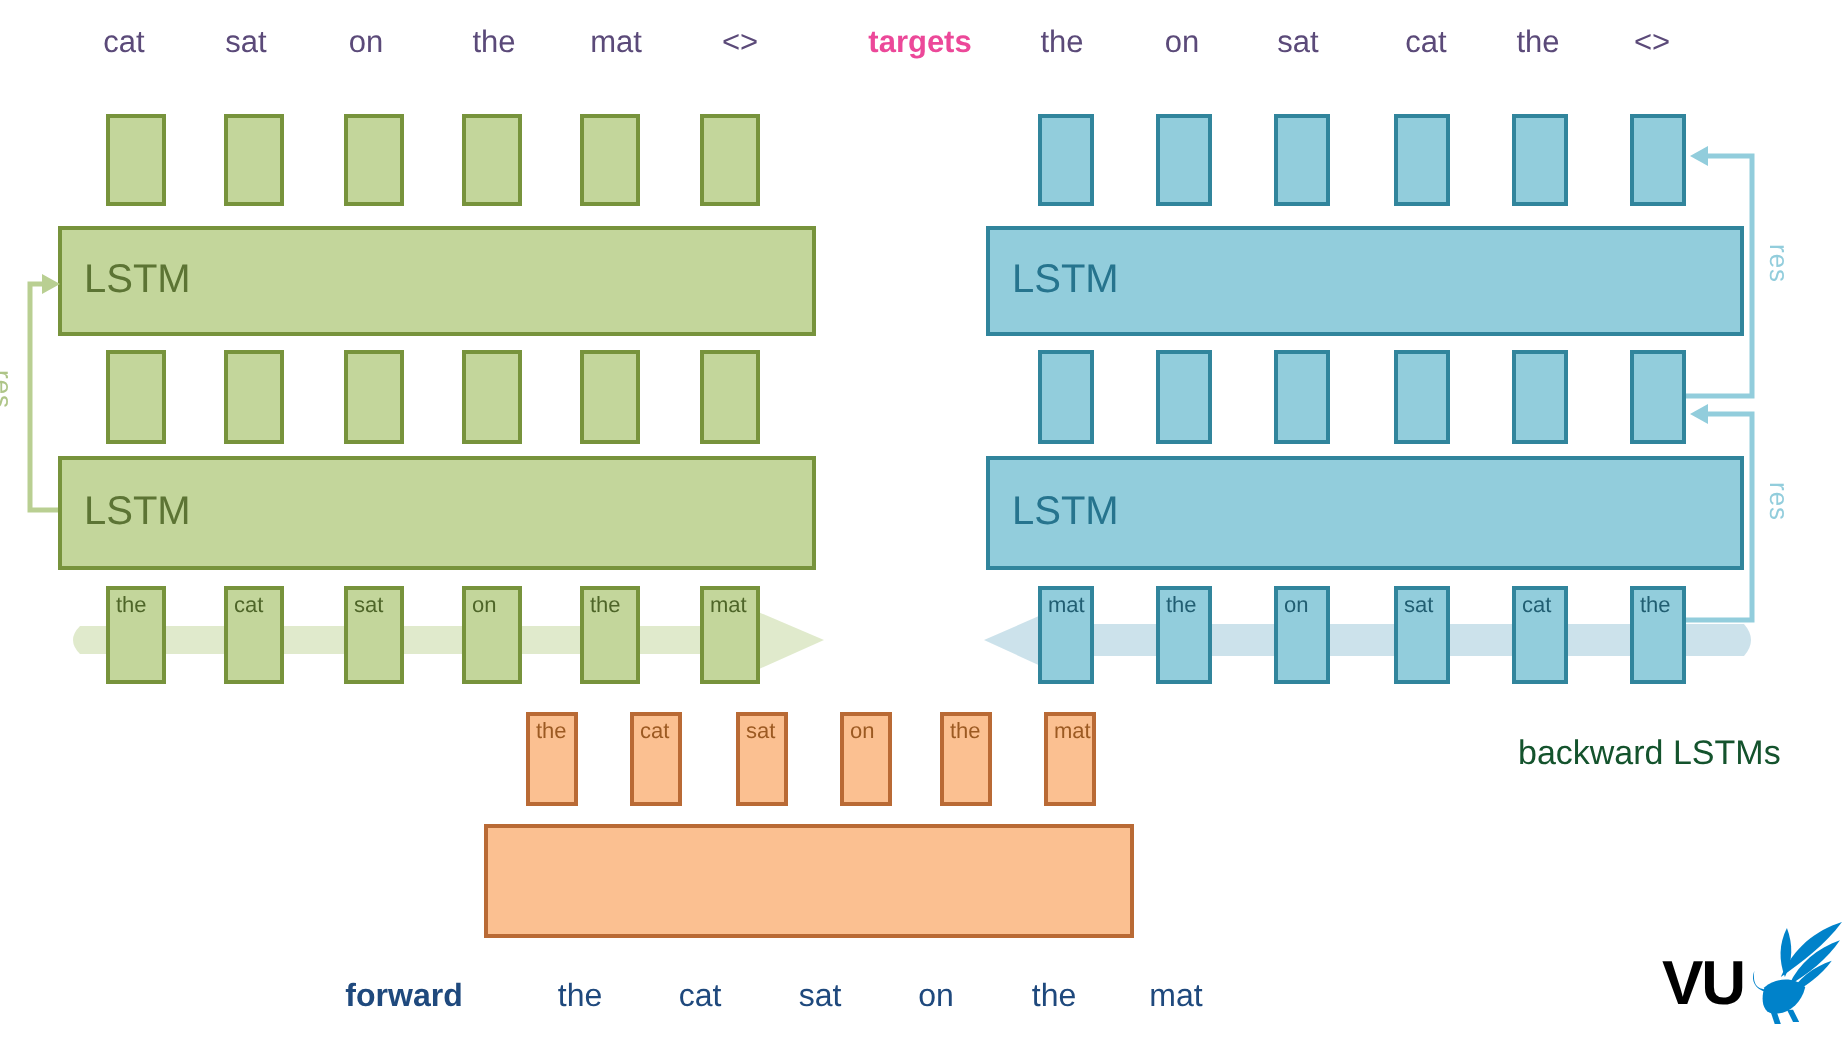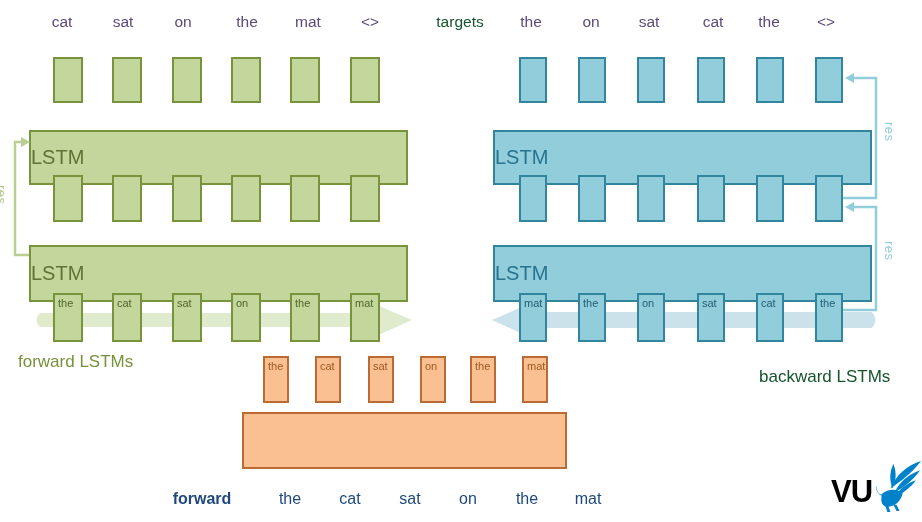--- a/index.html
+++ b/index.html
@@ -12,26 +12,26 @@
   .ctr{transform:translateX(-50%);}
   
   .gbox{background:#c3d69b;border:2px solid #77933c;box-sizing:border-box;}
   .bbox{background:#92cddc;border:2px solid #31859c;box-sizing:border-box;}
   .obox{background:#fbc091;border:2px solid #b96a35;box-sizing:border-box;}
   .wordlabel{font-size:11px;line-height:1.15;padding:2px 0 0 3px;display:block;}
   .gbox .wordlabel{color:#4e6528;}
   .bbox .wordlabel{color:#215e72;}
   .obox .wordlabel{color:#9c5a22;}
   
-  .lstm{display:flex;align-items:center;font-size:20px;padding-left:0;box-sizing:border-box;margin-top:17px;}
+  .lstm{display:flex;align-items:center;font-size:20px;padding-left:11px;box-sizing:border-box;}
   .lstm.green{color:#5c7434;}
   .lstm.blue{color:#26748e;}
   
   .topword{top:13px;font-size:15.5px;color:#5b4a79;white-space:nowrap;}
-  .topword.bold{font-weight:normal;color:#14532d;}
+  .topword.bold{font-weight:bold;color:#ec4899;}
   .inputword{top:490px;font-size:16px;color:#1f497d;white-space:nowrap;}
   .inputword.bold{font-weight:bold;}
   .caption{font-size:17px;white-space:nowrap;}
   .res-label{font-size:13px;letter-spacing:0.5px;transform-origin:0 0;transform:rotate(90deg);white-space:nowrap;}
   svg{position:absolute;left:0;top:0;pointer-events:none;}
   #arrows-bg{z-index:1;}
   .layer2{z-index:2;}
   #res-lines{z-index:3;}
   .layer4{z-index:4;}
   #logo-text{font-size:31px;font-weight:bold;color:#000000;letter-spacing:-1px;}
@@ -74,21 +74,20 @@
     <polygon points="845,78 854,73 854,83" fill="#92cddc"></polygon>
 
     <path d="M843,310 L876,310 L876,207 L853,207" fill="none" stroke="#92cddc" stroke-width="2.5"></path>
     <polygon points="845,207 854,202 854,212" fill="#92cddc"></polygon>
   </svg>
 
   <div class="abs layer4 res-label" style="left:897px;top:122px;color:#92cddc;">res</div>
   <div class="abs layer4 res-label" style="left:897px;top:241px;color:#92cddc;">res</div>
   <div class="abs layer4 res-label" style="left:9px;top:185px;color:#aec587;">res</div>
 
-  <div class="abs layer4 caption" style="left:18px;top:352px;color:#76923c;">forward LSTMs</div>
   <div class="abs layer4 caption" style="left:759px;top:367px;color:#14532d;">backward LSTMs</div>
 
   <div class="abs layer4 topword bold ctr" style="left:460px;">targets</div>
 
   <div class="abs layer4 inputword bold ctr" style="left:202px;">forward</div>
 
   <div class="abs layer4" id="logo-text" style="left:831px;top:474px;">VU</div>
   <svg class="layer4" style="left:869px;top:460px;" width="53" height="55" viewBox="0 0 52 52">
     <g fill="#0082ca">
       <path d="M51 0 C38 4 27 13 21 27 C31 20 43 11 51 0 Z"></path>

